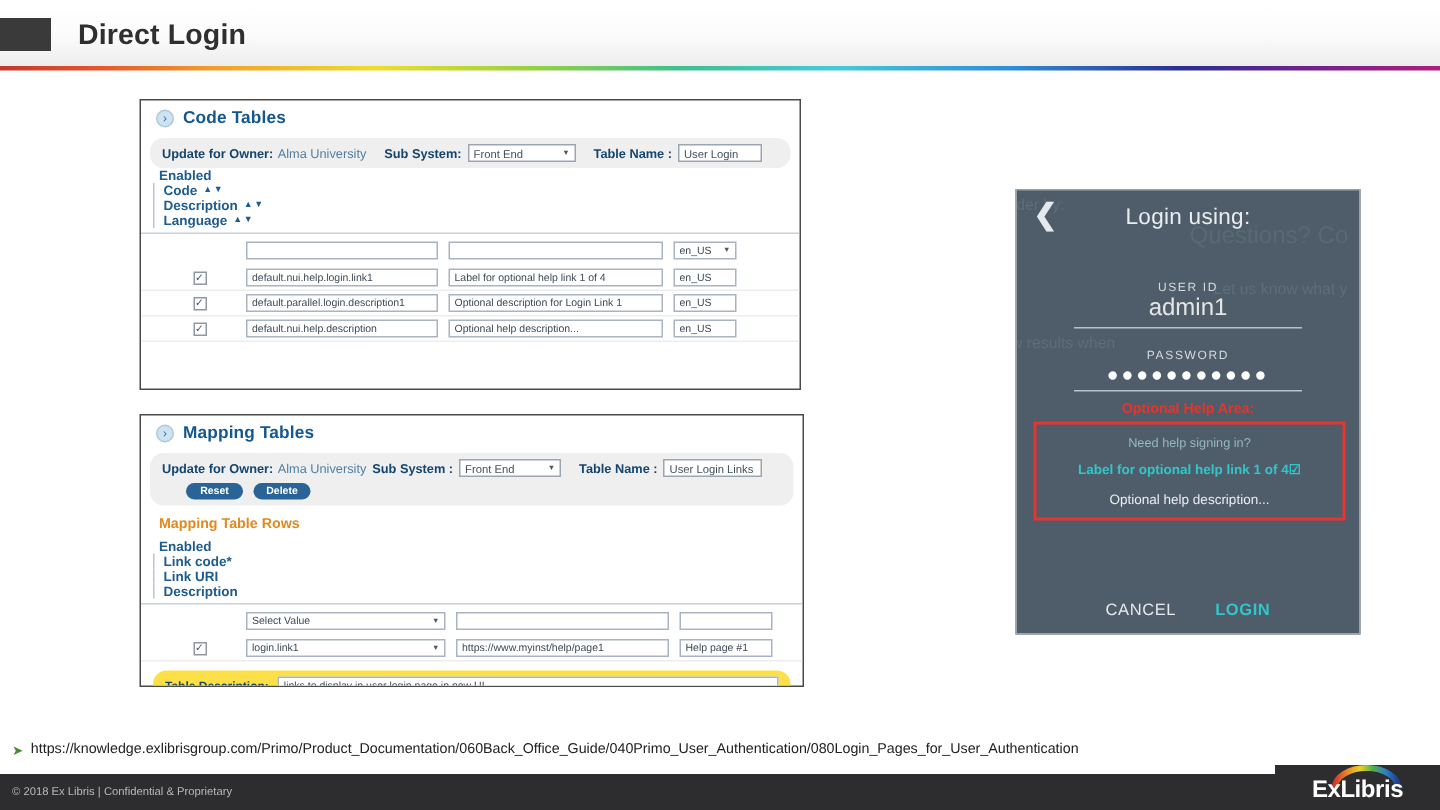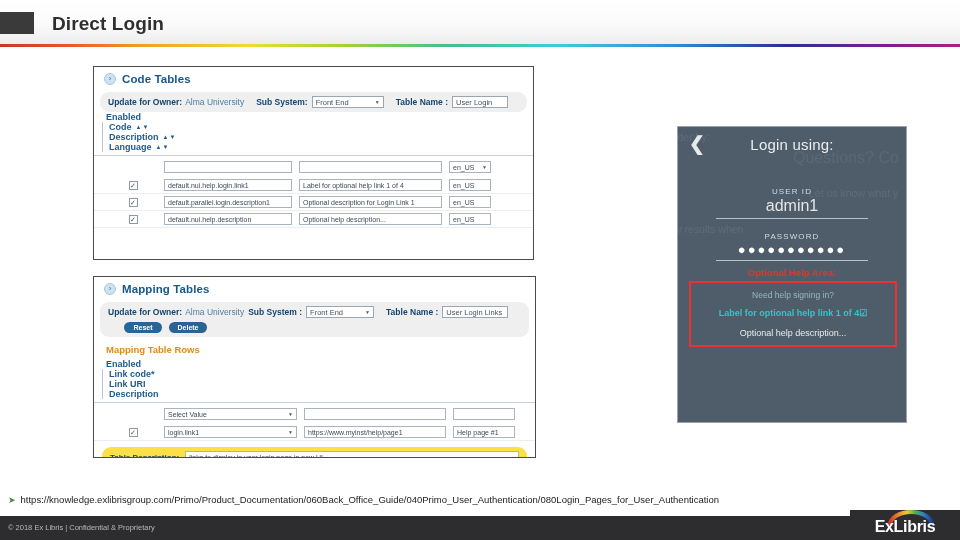--- a/index.html
+++ b/index.html
@@ -421,20 +421,24 @@
   <div id="password-dots">●●●●●●●●●●●</div>
 
   <div id="optional-help-title">Optional Help Area:</div>
 
   <div id="help-box">
     <div id="help-link-0">Need help signing in?</div>
     <div id="help-link-1">Label for optional help link 1 of 4☑</div>
     <div id="help-desc">Optional help description...</div>
   </div>
 
+  <div id="login-actions">
+    <span id="cancel-button">CANCEL</span>
+    <span id="login-button">LOGIN</span>
+  </div>
 </div>
 
 <div id="ref-row">
   <span id="ref-bullet">➤</span>
   <span id="ref-link">https://knowledge.exlibrisgroup.com/Primo/Product_Documentation/060Back_Office_Guide/040Primo_User_Authentication/080Login_Pages_for_User_Authentication</span>
 </div>
 
 <div id="footer-bar"></div>
 <div id="copyright">© 2018 Ex Libris | Confidential &amp; Proprietary</div>
 <div id="page-number">29</div>

